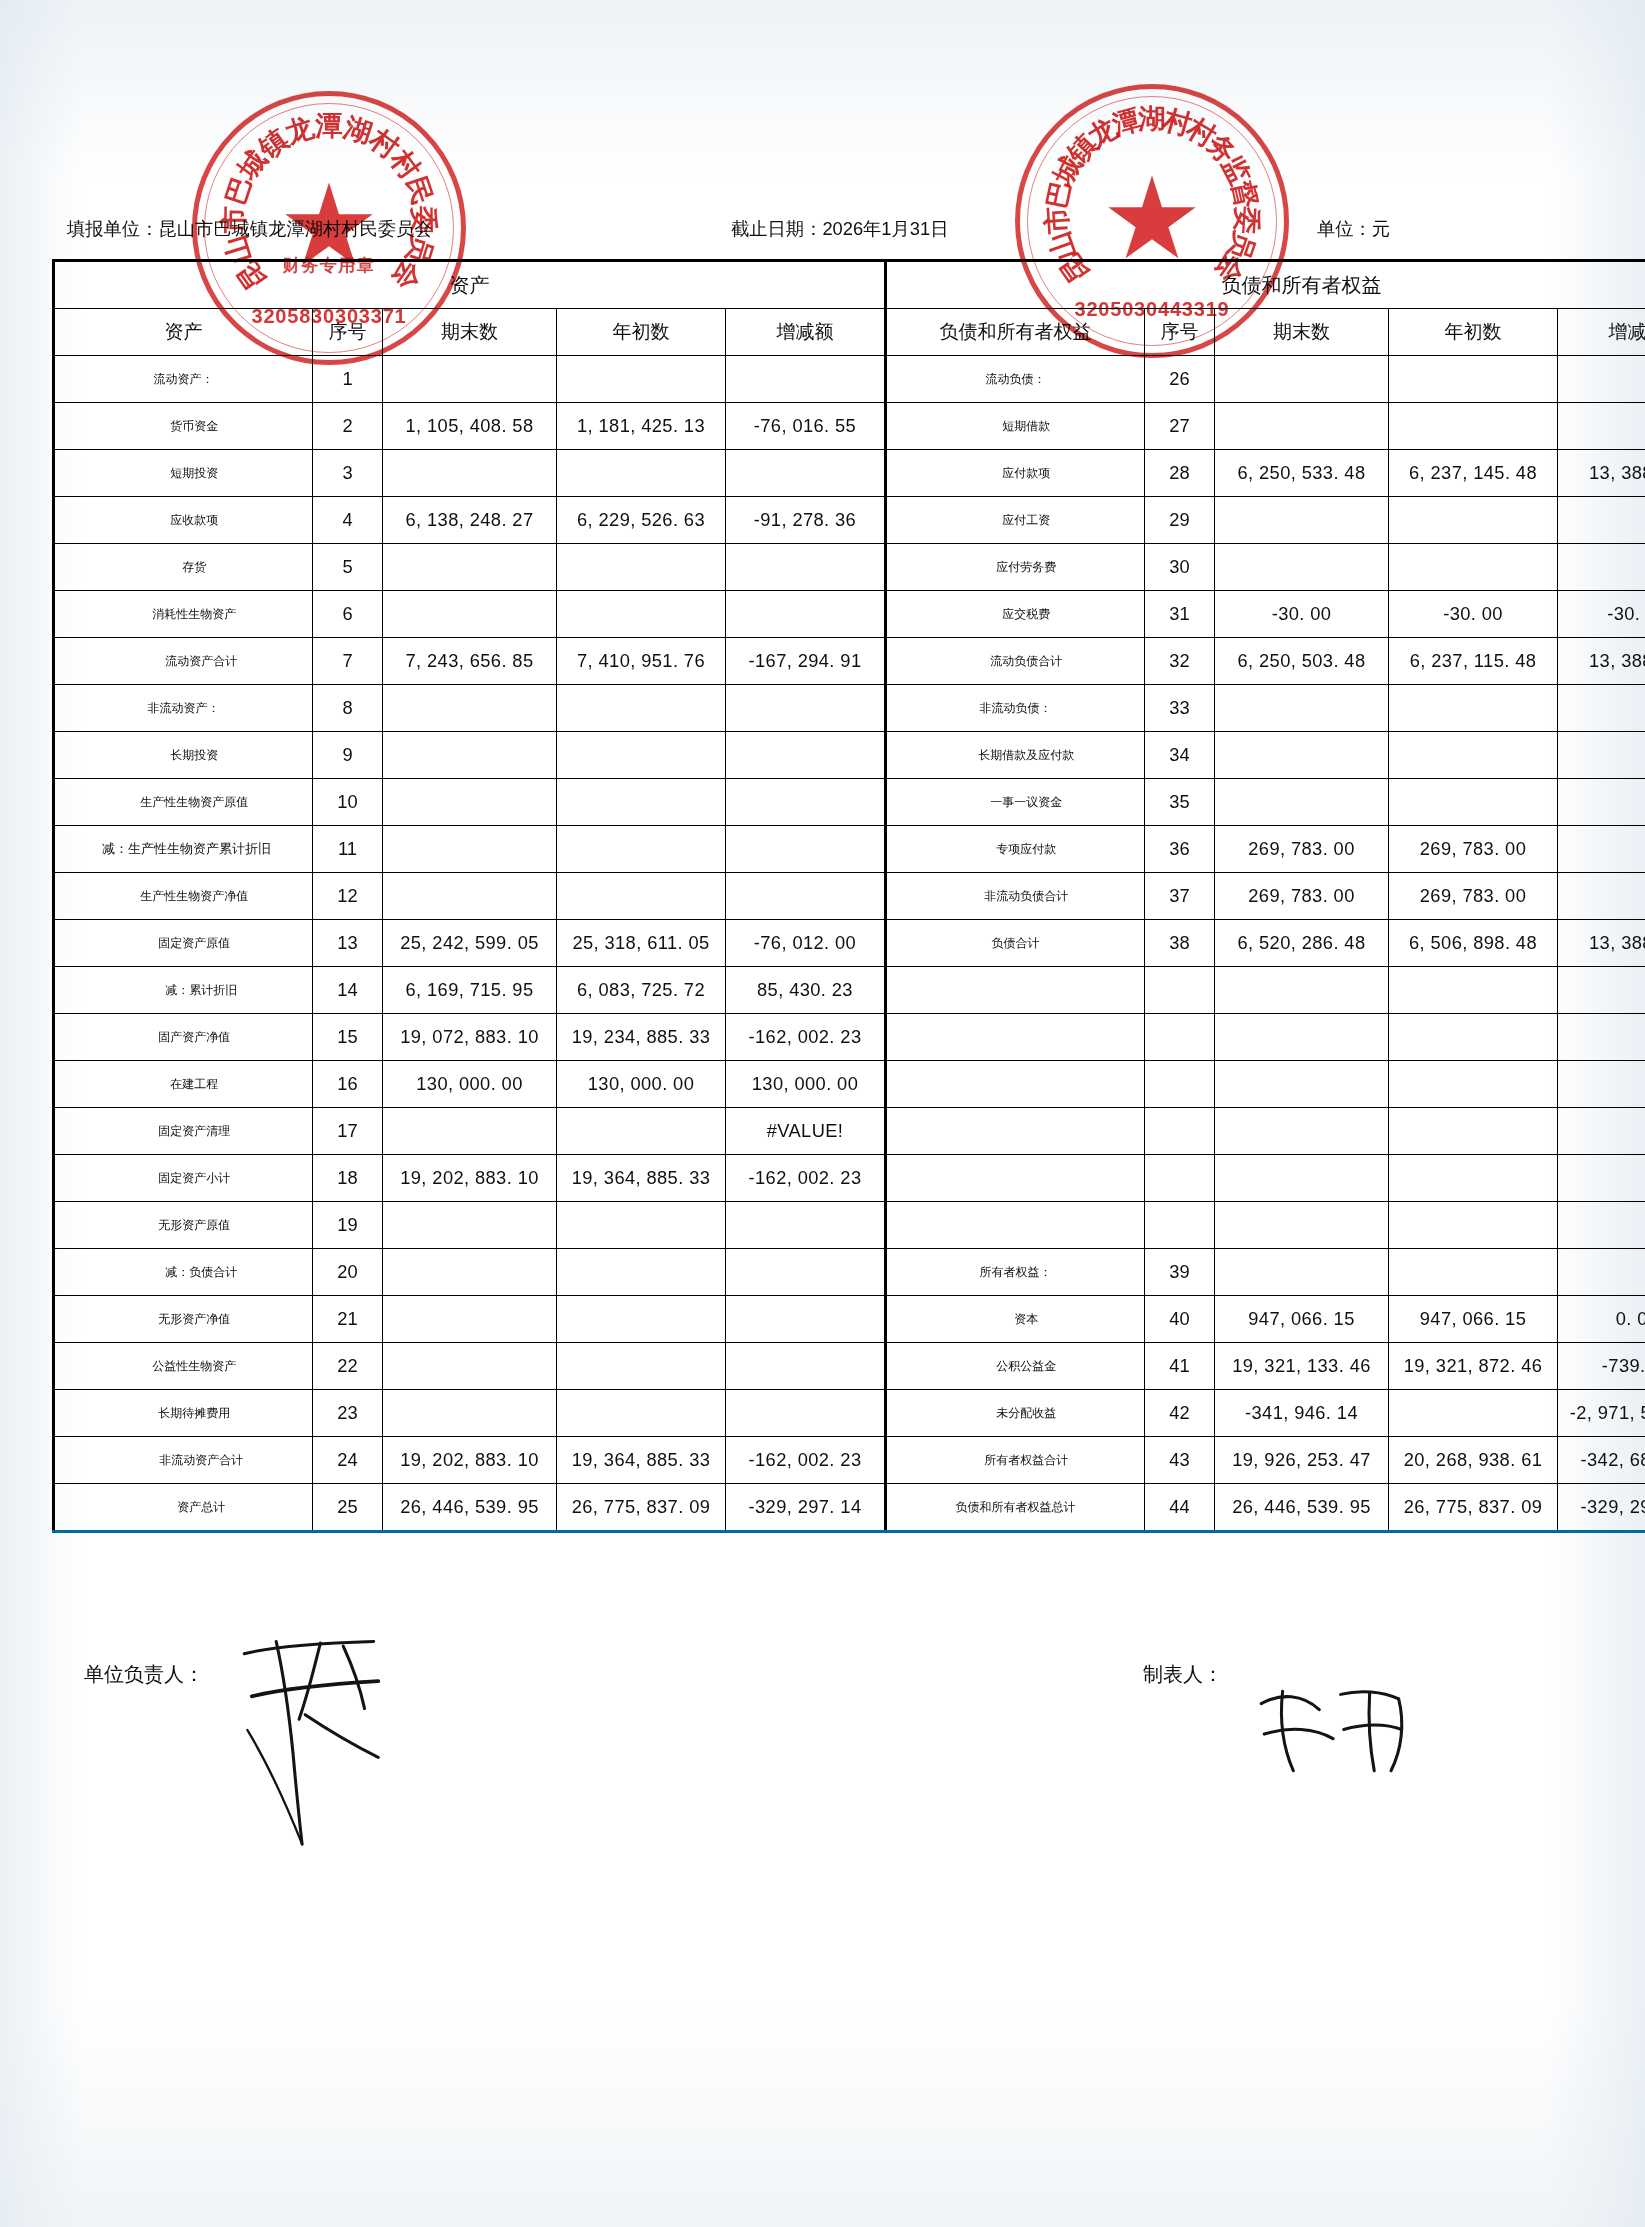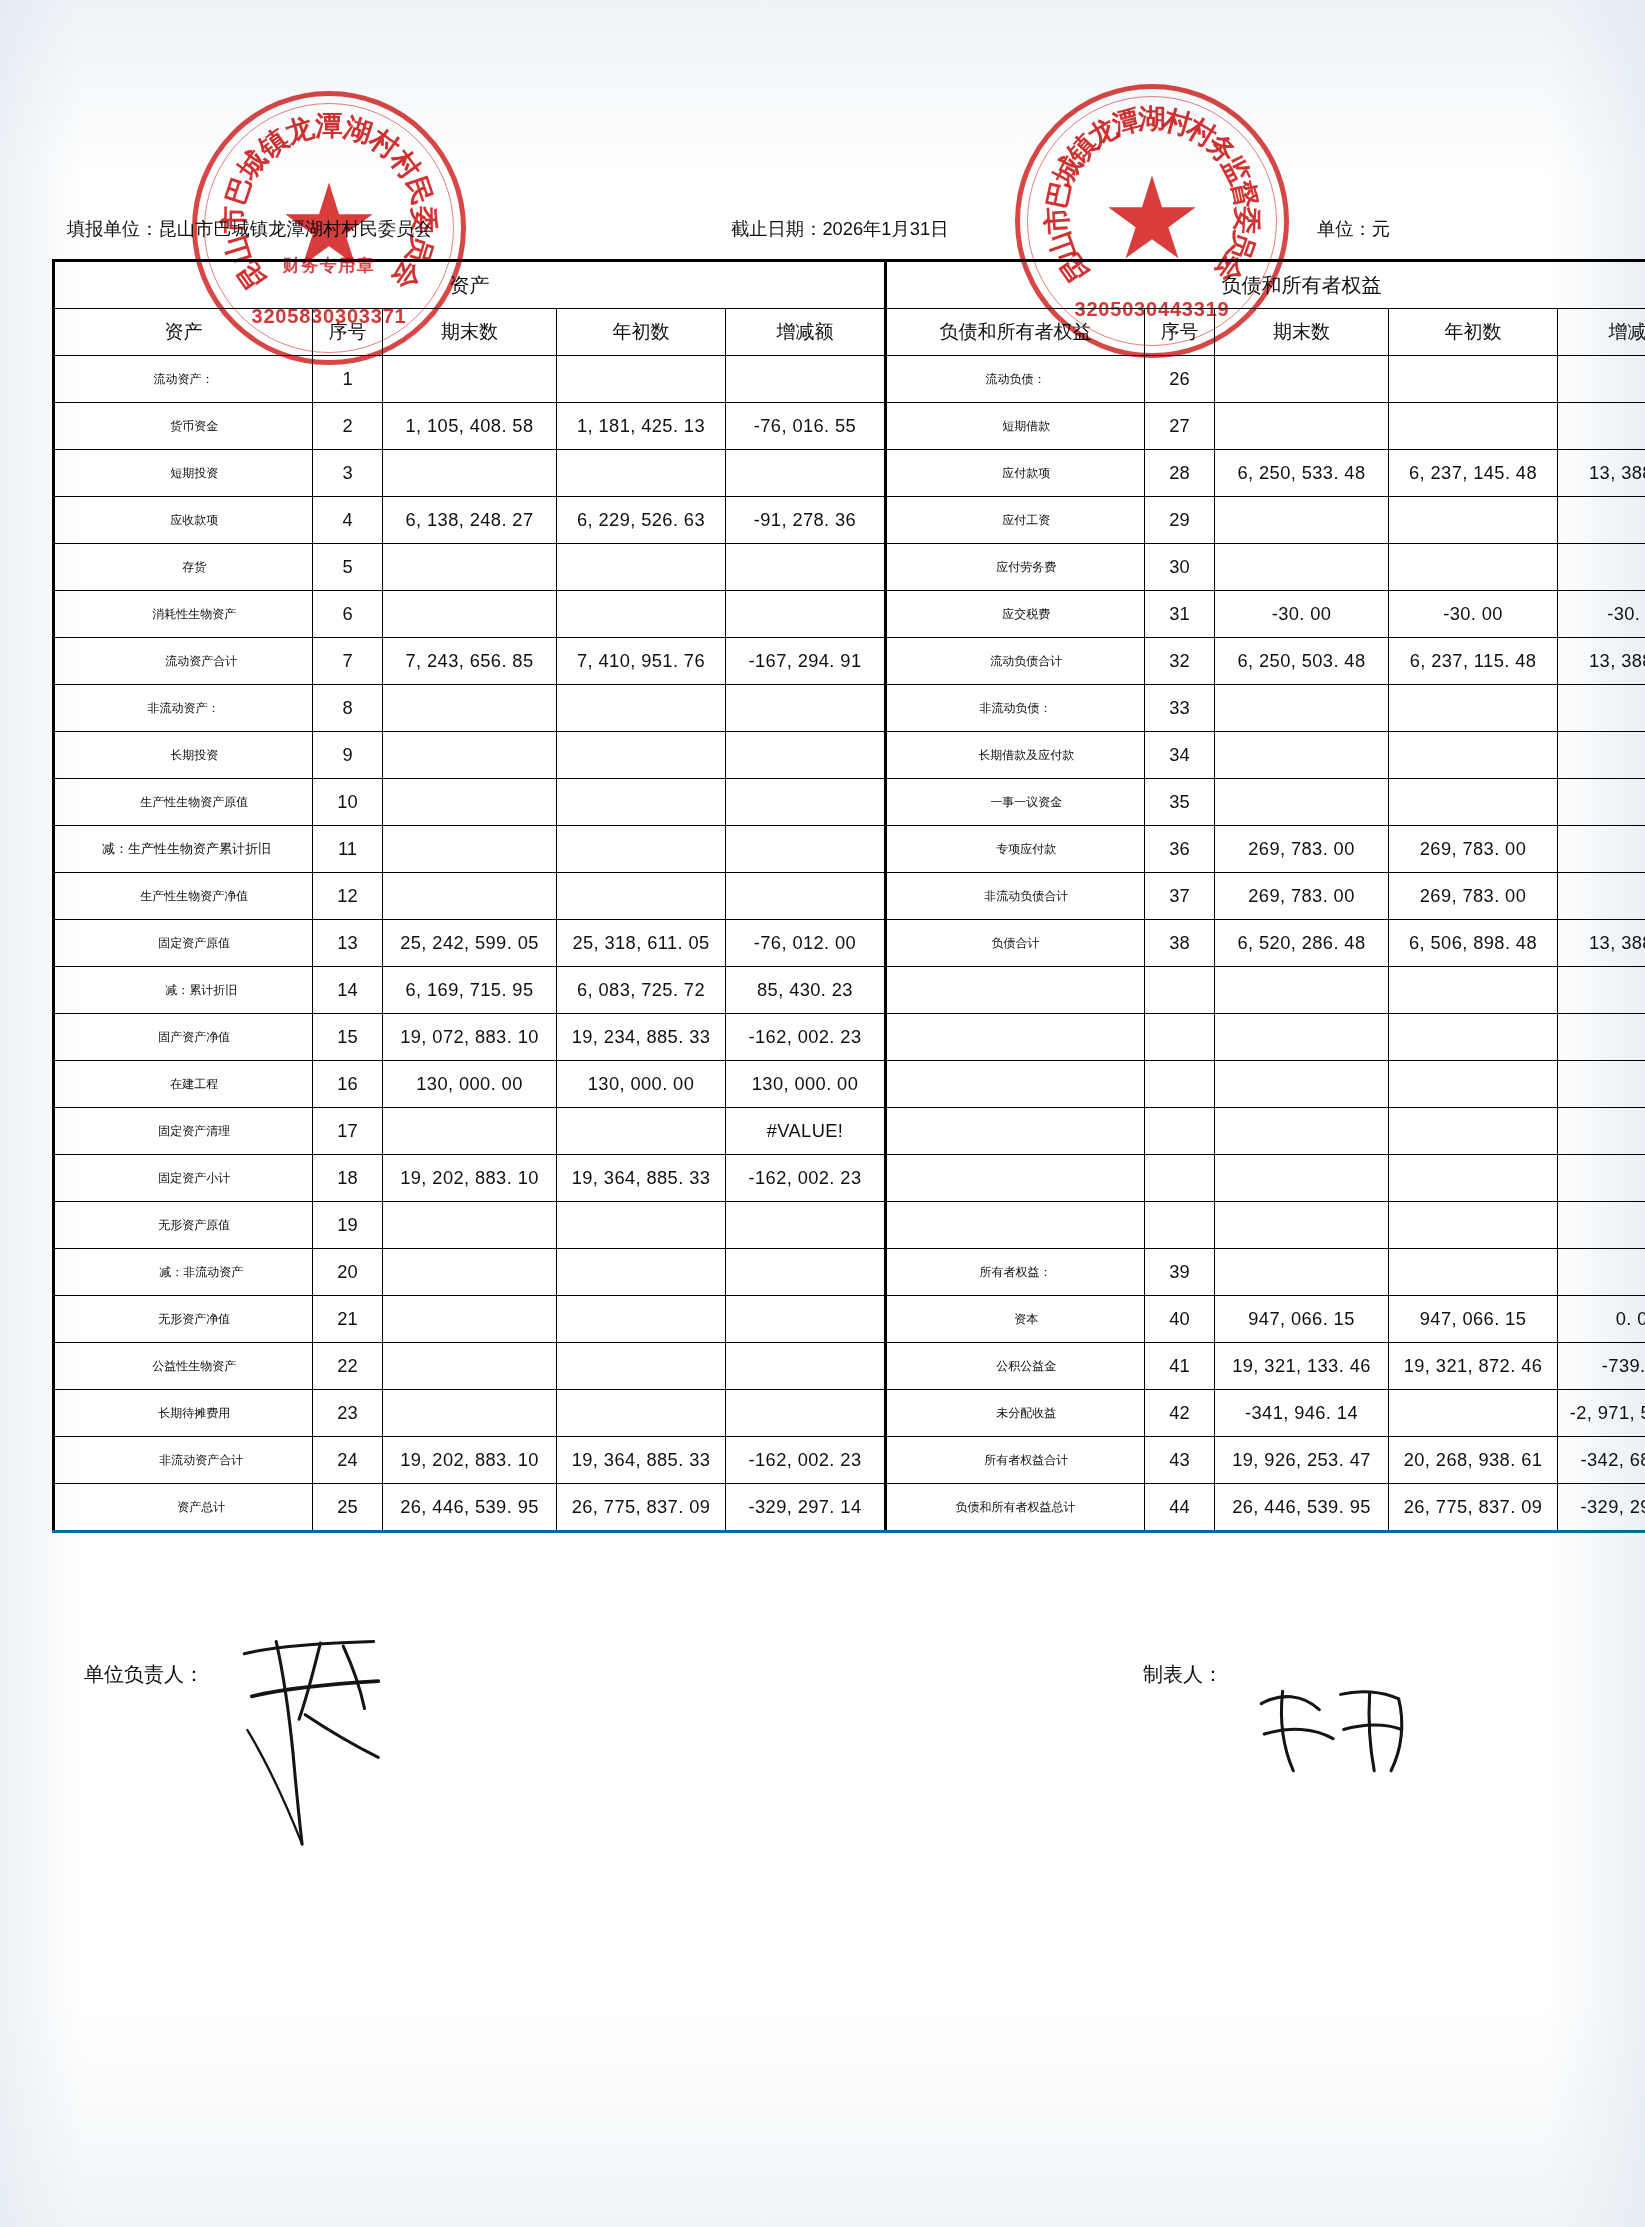--- a/index.html
+++ b/index.html
@@ -459,21 +459,21 @@
             <td class="num"></td>
             <td class="num"></td>
             <td class="num mid-sep"></td>
             <td class="lbl i0"></td>
             <td class="sn"></td>
             <td class="num"></td>
             <td class="num"></td>
             <td class="num outer-right"></td>
           </tr>
           <tr class="data-row">
-            <td class="lbl i2 outer-left">减：非流动资产</td>
+            <td class="lbl i2 outer-left">减：负债合计</td>
             <td class="sn">20</td>
             <td class="num"></td>
             <td class="num"></td>
             <td class="num mid-sep"></td>
             <td class="lbl i0">所有者权益：</td>
             <td class="sn">39</td>
             <td class="num"></td>
             <td class="num"></td>
             <td class="num outer-right"></td>
           </tr>

